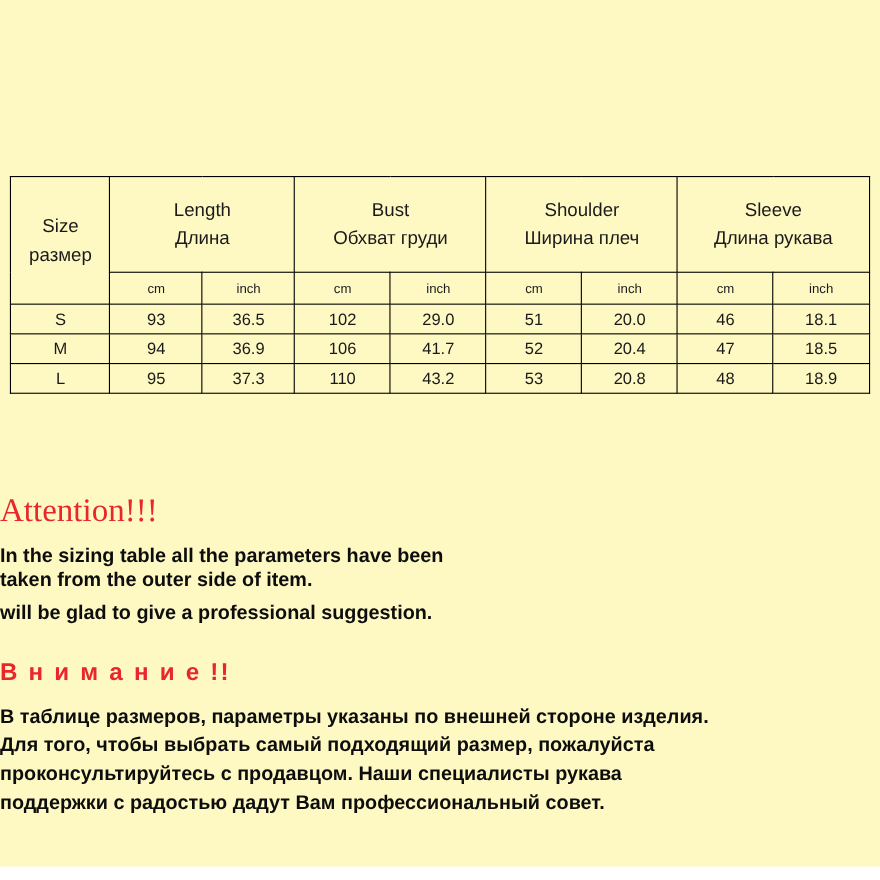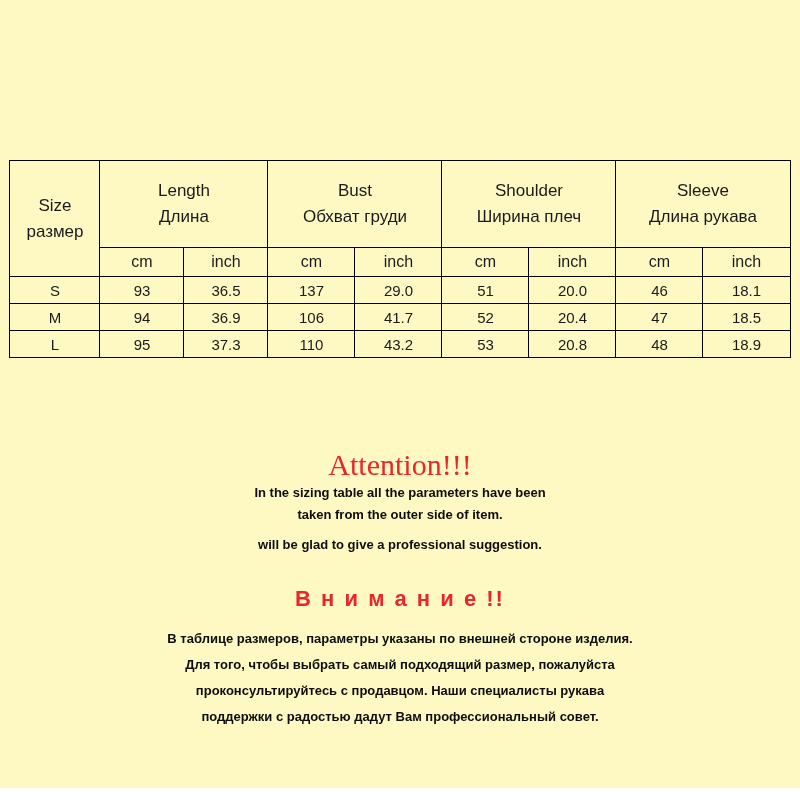--- a/index.html
+++ b/index.html
@@ -10,40 +10,41 @@
   }
   table.size-table{
     width:780px;margin:160px auto 0 auto;
     border-collapse:collapse;table-layout:fixed;
   }
   table.size-table td{
     border:1px solid #000;text-align:center;vertical-align:middle;
     font-size:16px;color:#1a1a1a;padding:0;
   }
   tr.head-row td{height:86px;font-size:17px;line-height:26px;}
-  tr.unit-row td{height:28px;font-size:16px;}
+  tr.unit-row td{height:28px;font-size:12px;}
   tr.data-row td{height:26px;font-size:15px;}
   td.size-head div{line-height:26px;}
-  .attention{width:800px;text-align:center;}
+  .attention{width:800px;}
   .attn-title-en{
     margin-top:90px;
     font-family:"Liberation Serif", serif;
     font-size:30px;color:#e8262b;
   }
   .para-en{
-    font-size:13px;font-weight:bold;color:#0d0d0d;line-height:22px;
+    margin-top:12px;
+    font-size:18px;font-weight:bold;color:#0d0d0d;line-height:22px;
   }
   .para-en .block{margin-bottom:8px;}
   .attn-title-ru{
     margin-top:30px;
     font-size:22px;font-weight:bold;color:#e8262b;letter-spacing:2px;
   }
   .para-ru{
     margin-top:14px;
-    font-size:13px;font-weight:bold;color:#0d0d0d;line-height:26px;
+    font-size:18px;font-weight:bold;color:#0d0d0d;line-height:26px;
   }
 </style>
 </head>
 <body>
 
 <div class="page">
 
   <table class="size-table">
     <colgroup>
       <col style="width:90px">
@@ -86,21 +87,21 @@
       <td>inch</td>
       <td>cm</td>
       <td>inch</td>
       <td>cm</td>
       <td>inch</td>
     </tr>
     <tr class="data-row">
       <td>S</td>
       <td>93</td>
       <td>36.5</td>
-      <td>137</td>
+      <td>102</td>
       <td>29.0</td>
       <td>51</td>
       <td>20.0</td>
       <td>46</td>
       <td>18.1</td>
     </tr>
     <tr class="data-row">
       <td>M</td>
       <td>94</td>
       <td>36.9</td>

